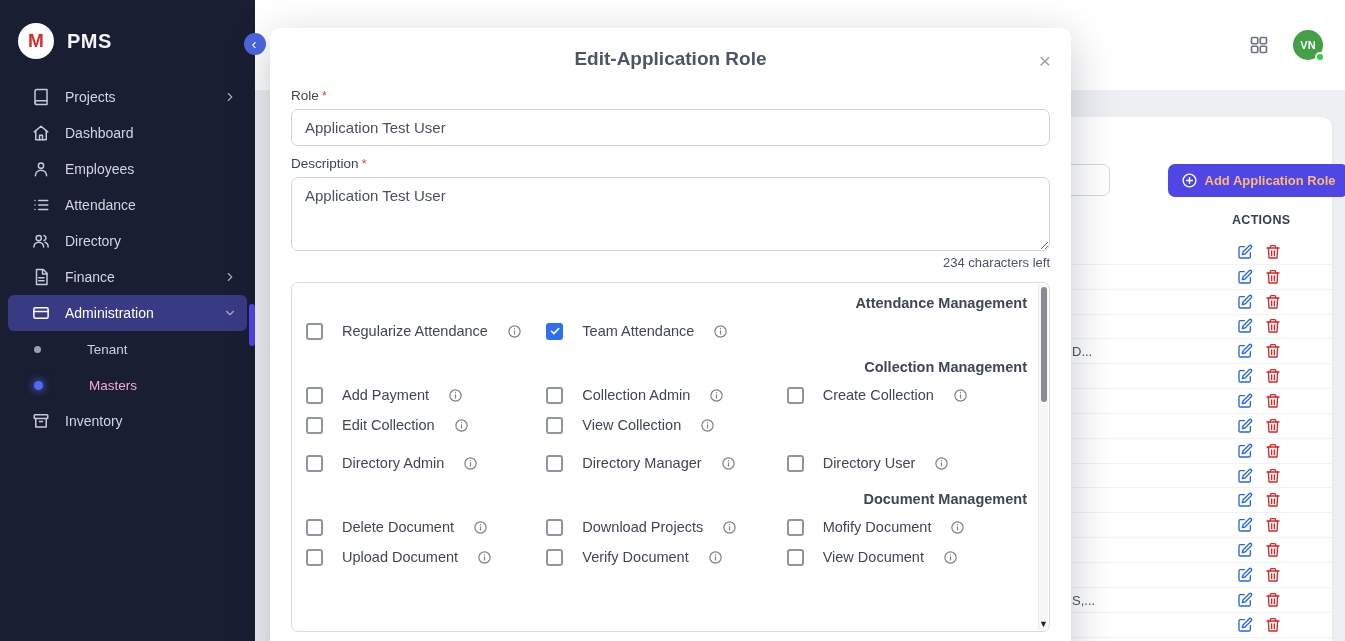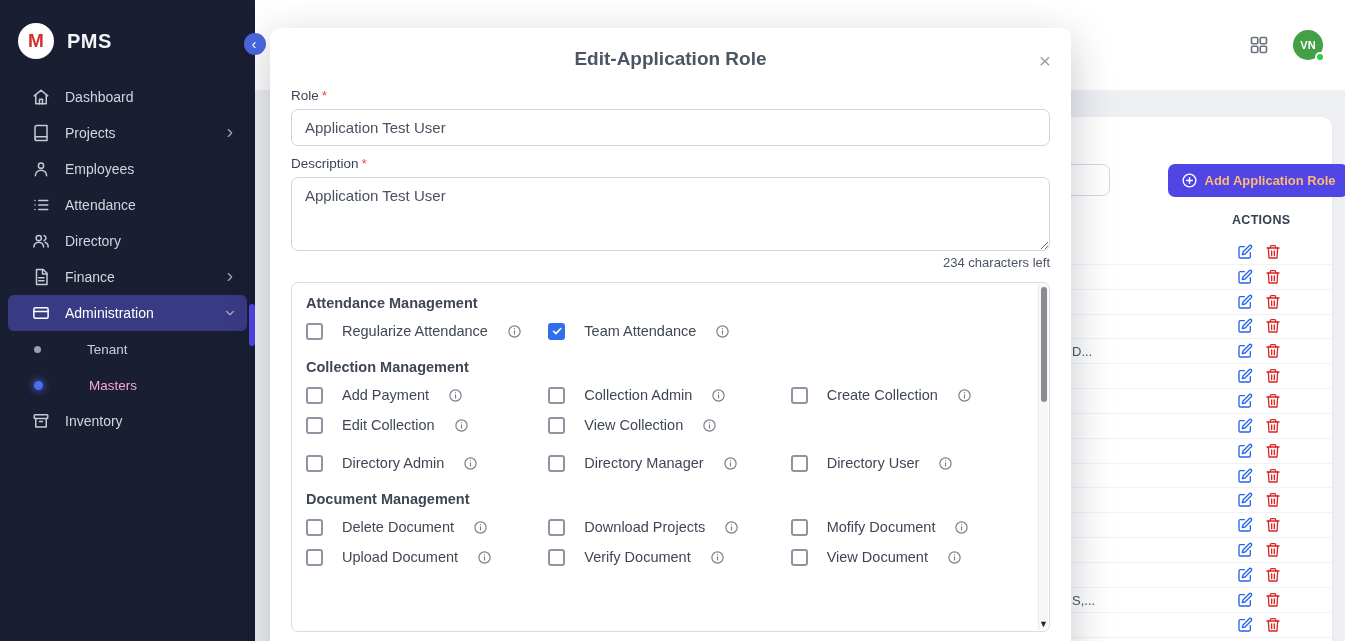--- a/index.html
+++ b/index.html
@@ -53,21 +53,21 @@
   .modal-title{margin-top:20px;text-align:center;font-size:19px;font-weight:700;color:#4b5563;}
   .modal-close{position:absolute;top:32px;right:16px;background:none;border:none;font-size:21px;line-height:1;color:#9ca3af;cursor:pointer;padding:4px;transform:translateY(-50%);}
   .modal-body{padding:18px 21px 0;}
   .fld-label{display:block;font-size:13.5px;color:#3b4453;}
   .req{color:#ef4444;margin-left:3px;}
   .fld-input{display:block;margin-top:6px;width:100%;height:37px;border:1px solid #cfd4dc;border-radius:7px;padding:0 13px;font-size:15px;color:#4a5160;background:#fff;font-family:inherit;}
   .lbl-desc{margin-top:10px;}
   .fld-textarea{display:block;margin-top:6px;width:100%;height:74px;border:1px solid #cfd4dc;border-radius:7px;padding:8px 13px;font-size:15px;color:#4a5160;background:#fff;resize:vertical;font-family:inherit;line-height:1.3;}
   .chars-left{margin-top:4px;text-align:right;font-size:13px;color:#4b5563;}
   .perm-panel{position:relative;margin-top:12px;border:1px solid #d8dce2;border-radius:7px;height:350px;overflow:hidden;}
-  .perm-scroll{position:absolute;left:0;right:12px;top:0;bottom:0;padding:12px 4px 0 14px;overflow:hidden;}
+  .perm-scroll{position:absolute;left:0;right:12px;top:0;bottom:0;padding:12px 10px 0 14px;overflow:hidden;text-align:right;}
   .perm-head{font-size:14.5px;font-weight:700;color:#3f4756;margin:0 0 10px;}
   .perm-grid{display:grid;grid-template-columns:1fr 1fr 1fr;row-gap:10px;margin-bottom:18px;}
   .perm-item{display:flex;align-items:center;gap:19px;font-size:14.5px;color:#3f4756;height:20px;cursor:default;}
   .cb{width:17px;height:17px;border:2px solid #8f95a0;border-radius:3px;background:#fff;flex:0 0 auto;display:flex;align-items:center;justify-content:center;cursor:pointer;}
   .cb.checked{background:#2f6fed;border-color:#2f6fed;}
   .cb svg{display:block;width:12px;height:12px;fill:none;stroke:#fff;stroke-width:3.2;stroke-linecap:round;stroke-linejoin:round;}
   .info{width:15px;height:15px;color:#7a818c;flex:0 0 auto;cursor:pointer;}
   .vscroll{position:absolute;top:1px;right:1px;bottom:1px;width:10px;background:#f6f7f8;border-left:1px solid #ececee;border-radius:0 6px 6px 0;}
   .vthumb{position:absolute;top:3px;left:2px;width:6px;height:115px;background:#8c8c90;border-radius:3px;cursor:pointer;}
   .varrow{position:absolute;bottom:1px;left:0;width:100%;text-align:center;font-size:9px;color:#222;cursor:pointer;line-height:1;}
@@ -84,40 +84,40 @@
     <div class="logo-row">
       <div class="logo-circle">
           <span>M</span>
         </div>
       <div class="logo-text">PMS</div>
     </div>
     <nav class="menu">
         <div class="side-item">
           <span class="icn">
             <svg viewBox="0 0 24 24">
+              <path d="M4 19.5A2.5 2.5 0 0 1 6.5 17H20V2H6.5A2.5 2.5 0 0 0 4 4.5z"></path>
+              <path d="M4 19.5A2.5 2.5 0 0 0 6.5 22H20v-5"></path>
+            </svg>
+          </span>
+          <span class="side-label">Projects</span>
+          <span class="icn side-chevron">
+            <svg viewBox="0 0 24 24">
+              <path d="M9 6l6 6-6 6"></path>
+            </svg>
+          </span>
+        </div>
+        <div class="side-item">
+          <span class="icn">
+            <svg viewBox="0 0 24 24">
               <path d="M3 10.5 12 3l9 7.5"></path>
               <path d="M5 9.5V21h14V9.5"></path>
               <path d="M10 21v-6h4v6"></path>
             </svg>
           </span>
           <span class="side-label">Dashboard</span>
-        </div>
-        <div class="side-item">
-          <span class="icn">
-            <svg viewBox="0 0 24 24">
-              <path d="M4 19.5A2.5 2.5 0 0 1 6.5 17H20V2H6.5A2.5 2.5 0 0 0 4 4.5z"></path>
-              <path d="M4 19.5A2.5 2.5 0 0 0 6.5 22H20v-5"></path>
-            </svg>
-          </span>
-          <span class="side-label">Projects</span>
-          <span class="icn side-chevron">
-            <svg viewBox="0 0 24 24">
-              <path d="M9 6l6 6-6 6"></path>
-            </svg>
-          </span>
         </div>
         <div class="side-item">
           <span class="icn">
             <svg viewBox="0 0 24 24">
               <circle cx="12" cy="7.5" r="3.5"></circle>
               <path d="M4.5 21a7.5 7.5 0 0 1 15 0"></path>
             </svg>
           </span>
           <span class="side-label">Employees</span>
         </div>

